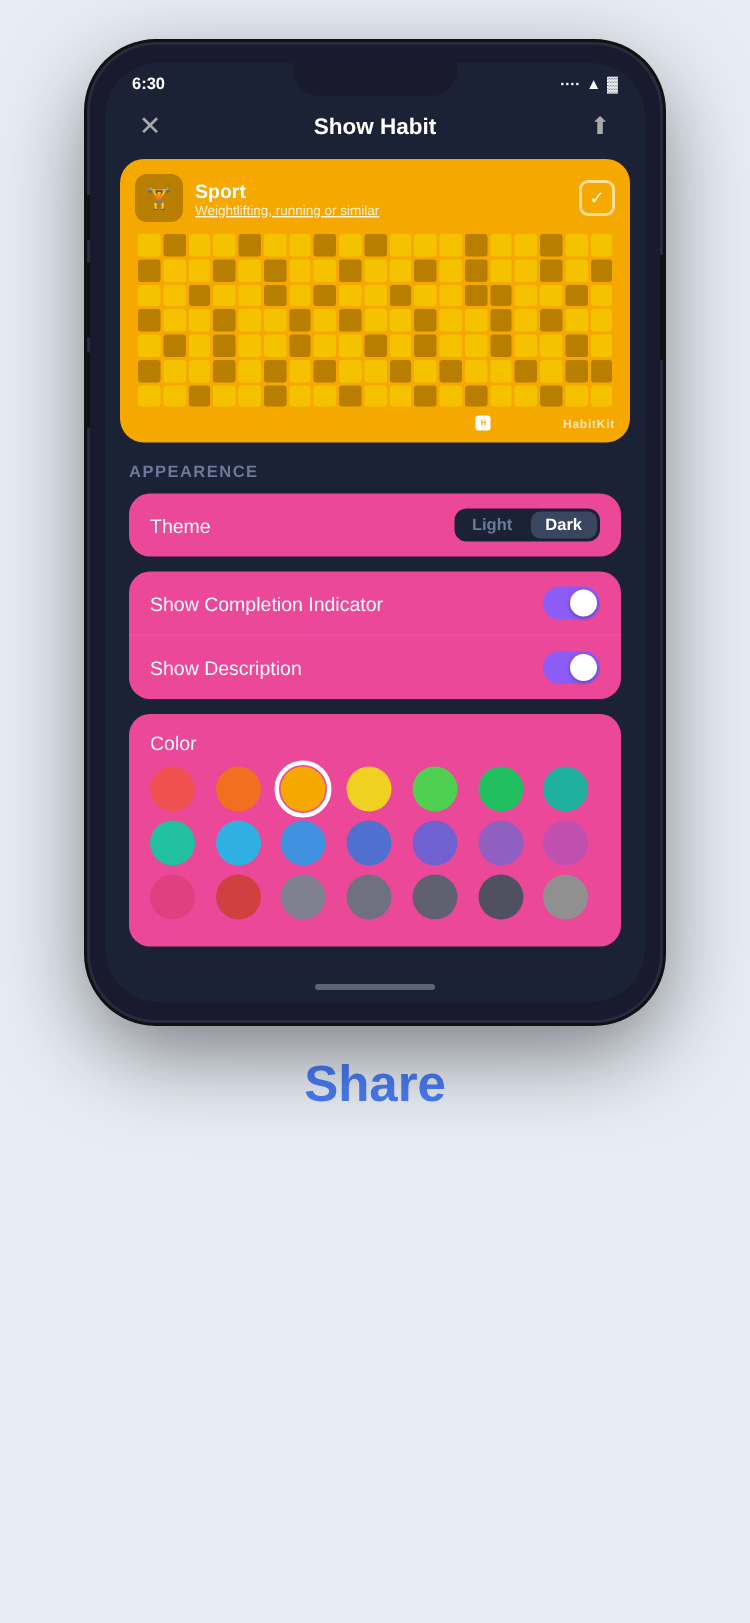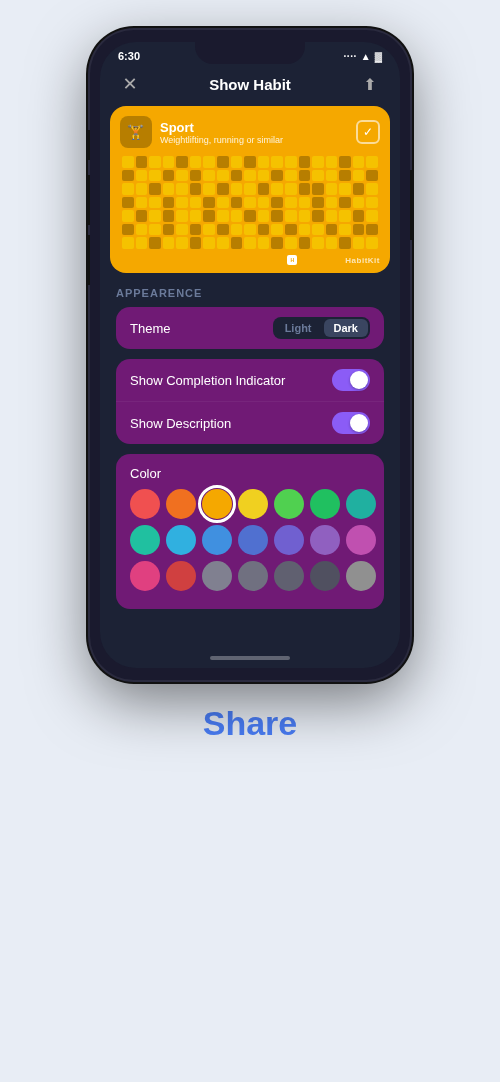--- a/index.html
+++ b/index.html
@@ -11,21 +11,21 @@
       font-family: -apple-system, BlinkMacSystemFont, 'Segoe UI', sans-serif;
       display: flex;
       flex-direction: column;
       align-items: center;
       justify-content: flex-start;
       overflow: hidden;
     }
 
     .phone-wrapper {
       position: relative;
-      width: 320px;
+      width: 380px;
       height: 650px;
       margin-top: 30px;
     }
 
     .phone-shell {
       position: absolute;
       inset: 0;
       background: #1a1a2e;
       border-radius: 44px;
       box-shadow:
@@ -149,20 +149,21 @@
 
     .habit-name {
       color: #fff;
       font-size: 13px;
       font-weight: 700;
     }
 
     .habit-desc {
       color: rgba(255,255,255,0.85);
       font-size: 9px;
+      text-decoration: underline;
     }
 
     .habit-check {
       width: 24px;
       height: 24px;
       border-radius: 6px;
       border: 2px solid rgba(255,255,255,0.6);
       display: flex;
       align-items: center;
       justify-content: center;
@@ -228,21 +229,21 @@
     .section-label {
       color: #6b7a9a;
       font-size: 11px;
       font-weight: 600;
       letter-spacing: 1px;
       text-transform: uppercase;
       margin-bottom: 8px;
     }
 
     .settings-card {
-      background: #701a75;
+      background: #ec4899;
       border-radius: 14px;
       overflow: hidden;
       margin-bottom: 10px;
     }
 
     .setting-row {
       display: flex;
       align-items: center;
       justify-content: space-between;
       padding: 10px 14px;

